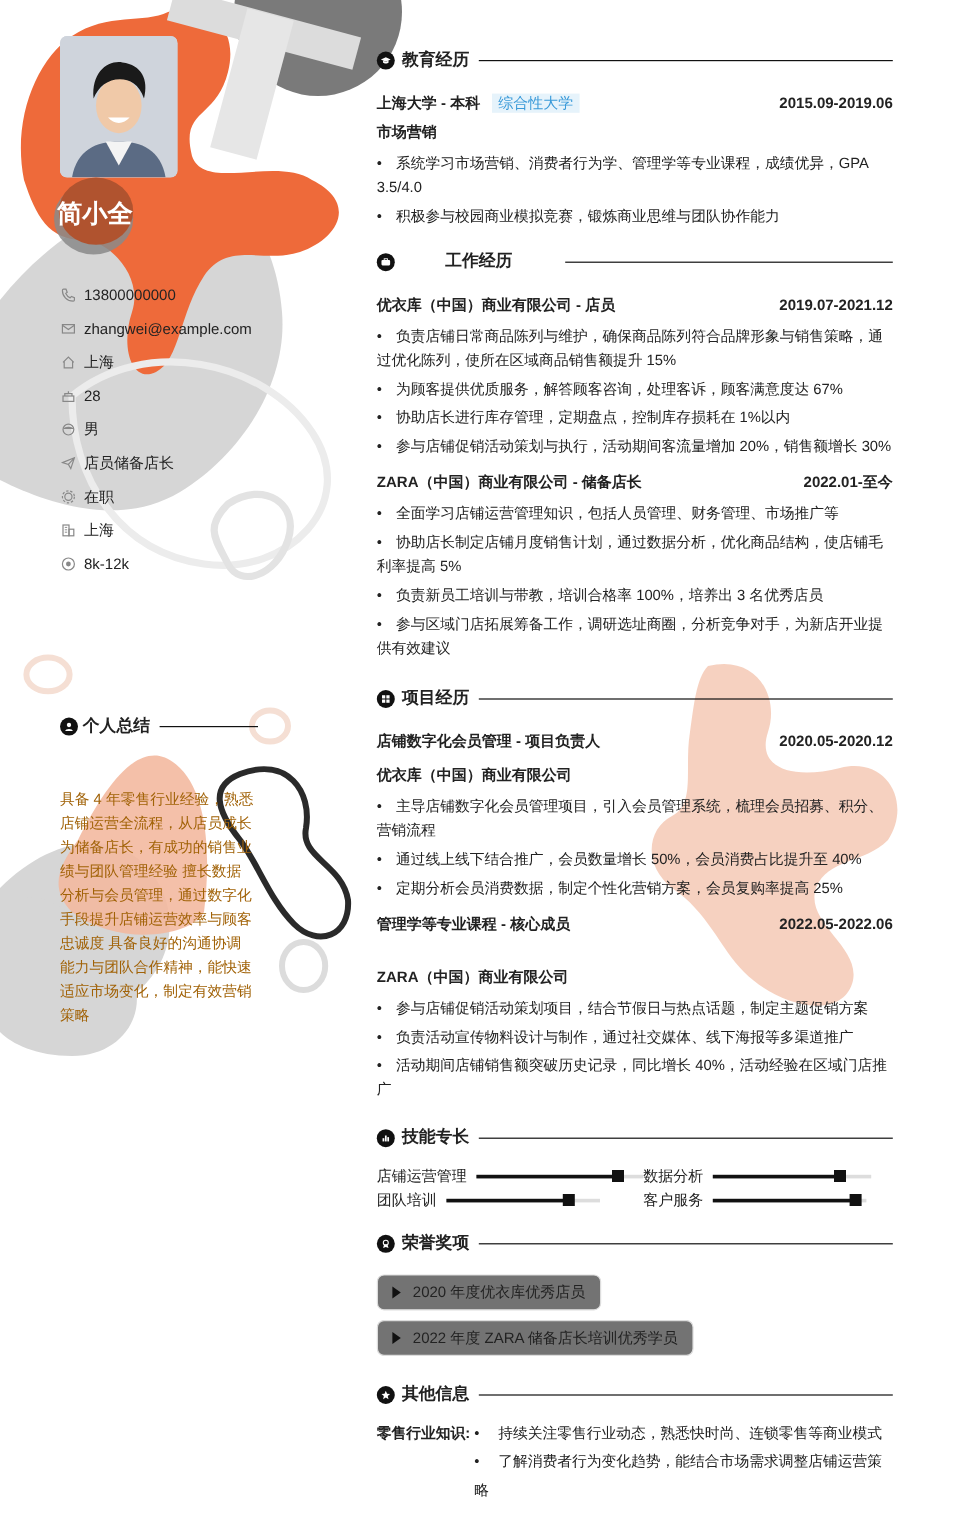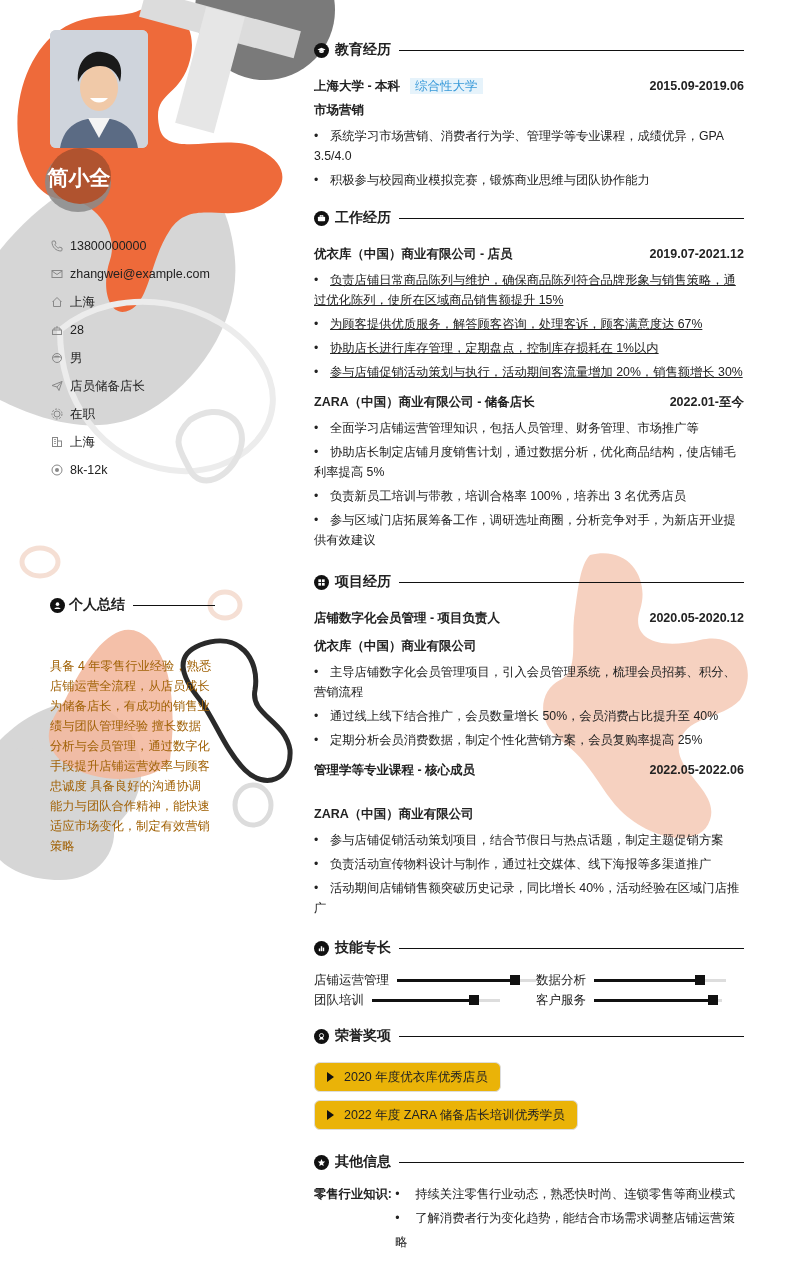--- a/index.html
+++ b/index.html
@@ -40,21 +40,21 @@
   ul.bl li { margin-bottom: 4px; }
   ul.bl li::before { content: "•"; display: inline-block; width: 16px; padding-left: 0px; }
 
   .skills { display: grid; grid-template-columns: 222px 208px; margin-top: 10px; }
   .skill { display: flex; align-items: center; font-size: 12.5px; height: 20px; }
   .skill .lbl { white-space: nowrap; margin-right: 8px; }
   .track { position: relative; height: 3px; background: #ddd; }
   .track .fill { position: absolute; left: 0; top: 0; height: 3px; background: #111; }
   .track .knob { position: absolute; top: -4px; width: 10px; height: 10px; background: #111; }
 
-  .award { display: inline-flex; align-items: center; height: 30px; padding: 0 12px; border: 1px solid #ddd; border-radius: 6px; font-size: 12.5px; margin-bottom: 8px; background: #eab308; }
+  .award { display: inline-flex; align-items: center; height: 30px; padding: 0 12px; border: 1px solid #ddd; border-radius: 6px; font-size: 12.5px; margin-bottom: 8px; background: #737373; }
   .award .tri { width: 0; height: 0; border-top: 5px solid transparent; border-bottom: 5px solid transparent; border-left: 7px solid #111; margin-right: 10px; }
 
   .other { display: flex; font-size: 12.3px; line-height: 24px; margin-top: 8px; }
   .other .lbl { font-weight: bold; white-space: nowrap; width: 82px; }
   .other ul { list-style: none; }
   .other li::before { content: "•"; display: inline-block; width: 20px; }
 </style>
 </head>
 <body>
 
@@ -212,36 +212,36 @@
       <span><span>上海大学 - 本科</span><span class="tag">综合性大学</span></span>
       <span>2015.09-2019.06</span>
     </div>
     <div class="sub">市场营销</div>
     <ul class="bl" style="margin-top:4px;">
       <li>系统学习市场营销、消费者行为学、管理学等专业课程，成绩优异，GPA 3.5/4.0</li>
       <li>积极参与校园商业模拟竞赛，锻炼商业思维与团队协作能力</li>
     </ul>
   </div>
 
-  <div class="sec-head" style="margin-top:16px;">
+  <div class="sec-head" style="margin-top:16px;gap:36px;">
     <span class="hic">
         <svg viewBox="0 0 10 10">
           <rect x="1" y="3" width="8" height="5" rx="1" fill="#fff"></rect>
           <rect x="3.5" y="1.8" width="3" height="1.5" fill="none" stroke="#fff" stroke-width="0.8"></rect>
         </svg>
       </span>
     <span class="t">工作经历</span>
     <span class="line"></span>
   </div>
   <div style="margin-top:12px;">
     <div class="row">
       <span>优衣库（中国）商业有限公司 - 店员</span>
       <span>2019.07-2021.12</span>
     </div>
-    <ul class="bl" style="margin-top:4px;text-decoration:underline;">
+    <ul class="bl" style="margin-top:4px;">
       <li>负责店铺日常商品陈列与维护，确保商品陈列符合品牌形象与销售策略，通过优化陈列，使所在区域商品销售额提升 15%</li>
       <li>为顾客提供优质服务，解答顾客咨询，处理客诉，顾客满意度达 67%</li>
       <li>协助店长进行库存管理，定期盘点，控制库存损耗在 1%以内</li>
       <li>参与店铺促销活动策划与执行，活动期间客流量增加 20%，销售额增长 30%</li>
     </ul>
   </div>
   <div style="margin-top:8px;">
     <div class="row">
       <span>ZARA（中国）商业有限公司 - 储备店长</span>
       <span>2022.01-至今</span>

